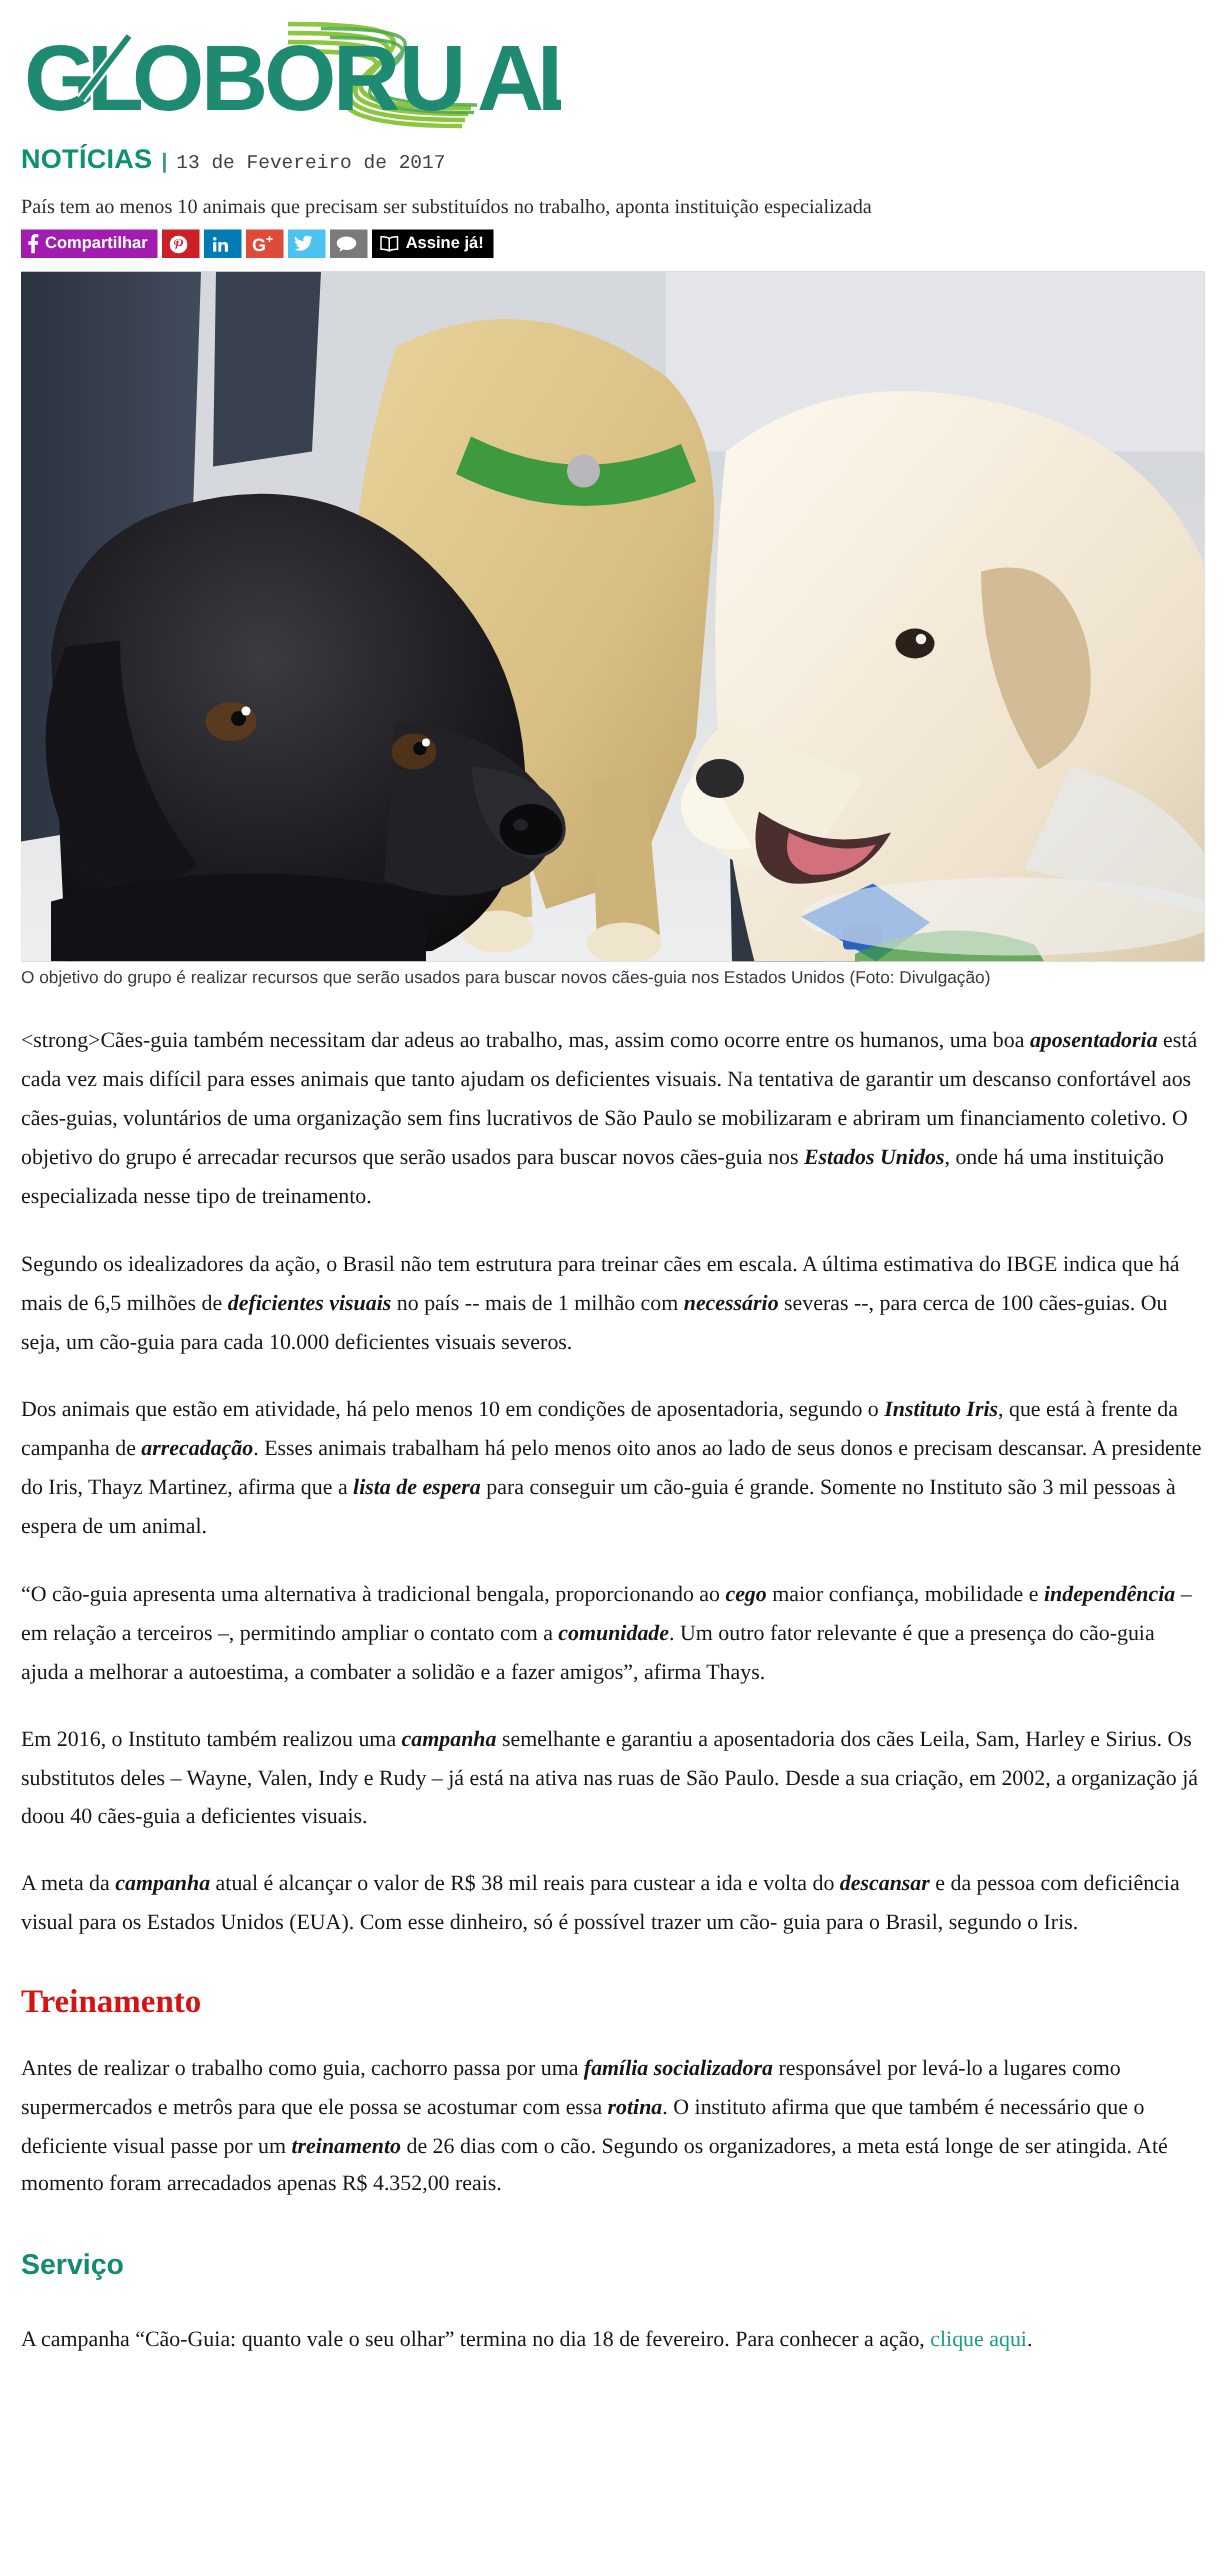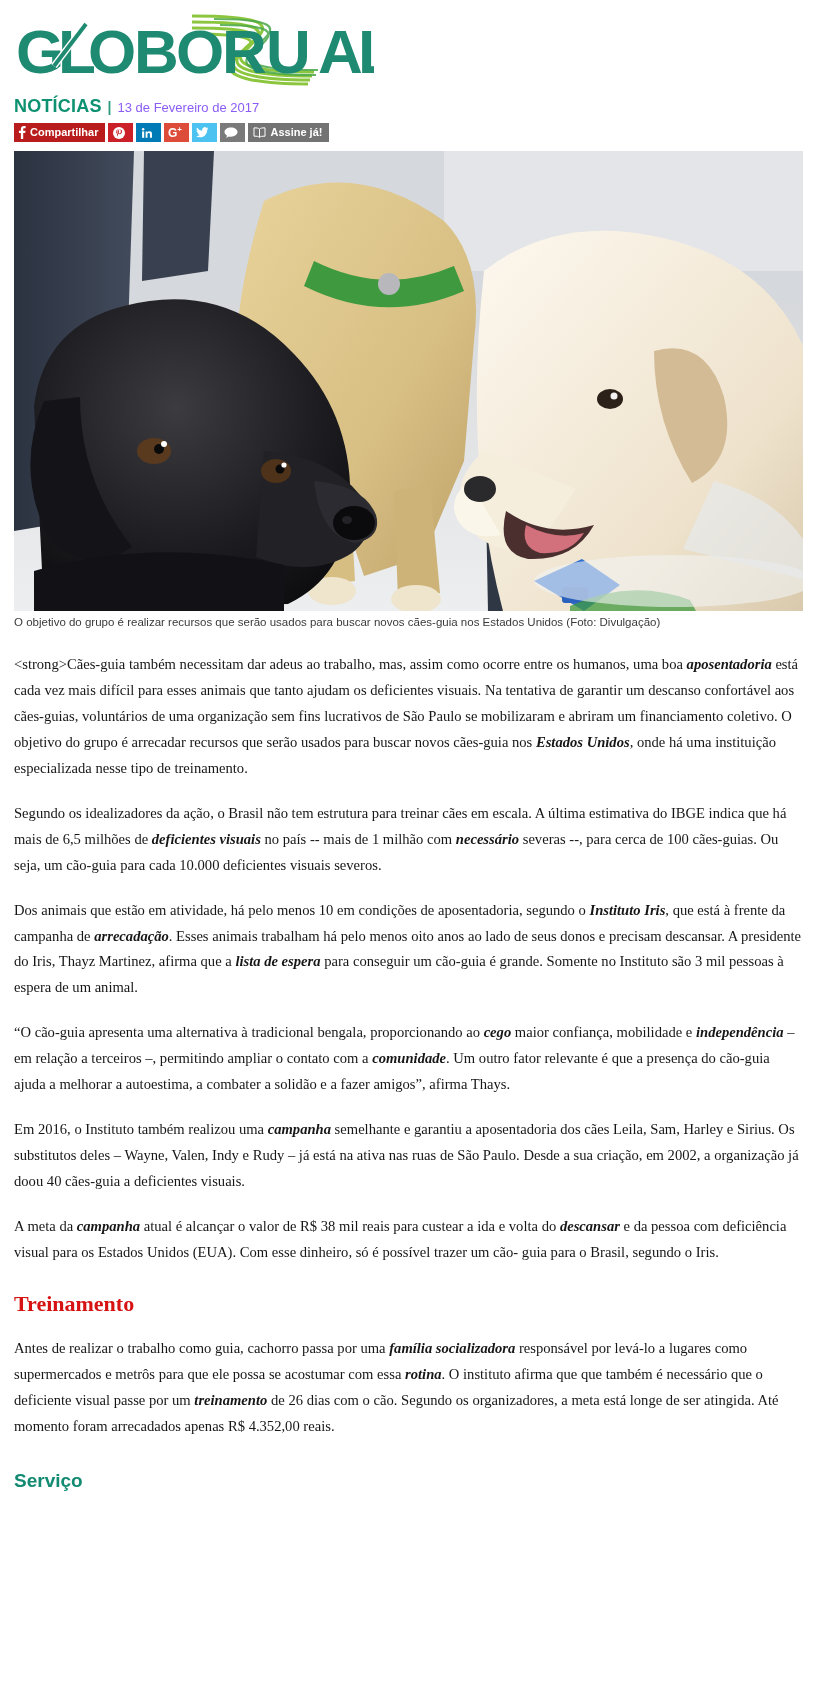--- a/index.html
+++ b/index.html
@@ -43,23 +43,23 @@
     font-size: 18px;
     letter-spacing: .2px;
     font-family: "Liberation Sans", sans-serif;
   }
   .kicker-sep {
     color: #2f9a7d;
     font-size: 14px;
     font-weight: bold;
   }
   .date {
-    color: #8b5cf6;
+    color: #404040;
     font-size: 13px;
-    font-family: Liberation Sans, sans-serif;
+    font-family: Liberation Mono, monospace;
   }
 
   
   .headline {
     padding: 0 14px;
     margin: 9px 0 0 0;
     font-family: "Liberation Sans", sans-serif;
     font-weight: bold;
     font-size: 27.5px;
     line-height: 1.14;
@@ -111,27 +111,27 @@
     user-select: none;
     padding: 0 5px;
   }
   .share-btn.icon-only { width: 25px; padding: 0; }
   .share-btn .glyph {
     font-weight: bold;
     font-size: 12px;
     line-height: 1;
     display: inline-block;
   }
-  .fb  { background: #b91c1c; padding-left: 4px; padding-right: 7px; }
+  .fb  { background: #a21caf; padding-left: 4px; padding-right: 7px; }
   .pin { background: #cb2027; }
   .li  { background: #007bb5; }
   .gp  { background: #dd4b39; }
   .tw  { background: #4cc2f1; }
   .cm  { background: #7a7a7a; }
-  .sub { background: #737373; padding: 0 7px 0 5px; }
+  .sub { background: #000000; padding: 0 7px 0 5px; }
   .share-label { white-space: nowrap; }
   svg.sicon { display:block; }
 
   
   .hero {
     margin: 9px 14px 0 14px;
     width: 789px;
     height: 460px;
     position: relative;
     overflow: hidden;
@@ -227,20 +227,21 @@
       </g>
     </svg>
   </div>
 
   <div class="kicker-row">
     <span class="kicker">NOTÍCIAS</span>
     <span class="kicker-sep">|</span>
     <span class="date">13 de Fevereiro de 2017</span>
   </div>
 
+  <p class="standfirst">País tem ao menos 10 animais que precisam ser substituídos no trabalho, aponta instituição especializada</p>
 
   <div class="share-bar">
 
     <div class="share-btn fb">
       <svg class="sicon" width="8" height="13" viewBox="0 0 8 13">
         <path fill="#ffffff" d="M5.2 13V7.1h2l.3-2.3H5.2V3.3c0-.66.18-1.11 1.13-1.11H7.6V.1C7.39.08 6.67 0 5.83 0 4.07 0 2.87 1.07 2.87 3.04v1.76H.9v2.3h1.97V13z"></path>
       </svg>
       <span class="share-label">Compartilhar</span>
     </div>
 
@@ -390,15 +391,16 @@
     <p><span>“O cão-guia apresenta uma alternativa à tradicional bengala, proporcionando ao </span><b>cego</b><span> maior confiança, mobilidade e </span><b>independência</b><span> – em relação a terceiros –, permitindo ampliar o contato com a </span><b>comunidade</b><span>. Um outro fator relevante é que a presença do cão-guia ajuda a melhorar a autoestima, a combater a solidão e a fazer amigos”, afirma Thays.</span></p>
     <p><span>Em 2016, o Instituto também realizou uma </span><b>campanha</b><span> semelhante e garantiu a aposentadoria dos cães Leila, Sam, Harley e Sirius. Os substitutos deles – Wayne, Valen, Indy e Rudy – já está na ativa nas ruas de São Paulo. Desde a sua criação, em 2002, a organização já doou 40 cães-guia a deficientes visuais.</span></p>
     <p><span>A meta da </span><b>campanha</b><span> atual é alcançar o valor de R$ 38 mil reais para custear a ida e volta do </span><b>descansar</b><span> e da pessoa com deficiência visual para os Estados Unidos (EUA). Com esse dinheiro, só é  possível trazer um cão- guia para o Brasil, segundo o Iris.</span></p>
 
     <h2 class="sec-red" style="color: rgb(214, 18, 18);">Treinamento</h2>
 
     <p><span>Antes de realizar o trabalho como guia, cachorro passa por uma </span><b>família socializadora</b><span> responsável por levá-lo a lugares como supermercados e metrôs para que ele possa se acostumar com essa </span><b>rotina</b><span>.  O instituto afirma que que também é necessário que o deficiente visual passe por um </span><b>treinamento</b><span> de 26 dias com o cão. Segundo os organizadores, a meta está longe de ser atingida. Até momento foram arrecadados apenas R$ 4.352,00 reais.</span></p>
 
     <h2 class="sec-teal" style="color: rgb(19, 138, 114);">Serviço</h2>
 
+    <p><span>A campanha “Cão-Guia: quanto vale o seu olhar” termina no dia 18 de fevereiro. Para conhecer a ação, </span><a class="inline-link" href="#">clique aqui</a><span>.</span></p>
   </div>
   <div class="tail"></div>
 </div>
 
 </body></html>

